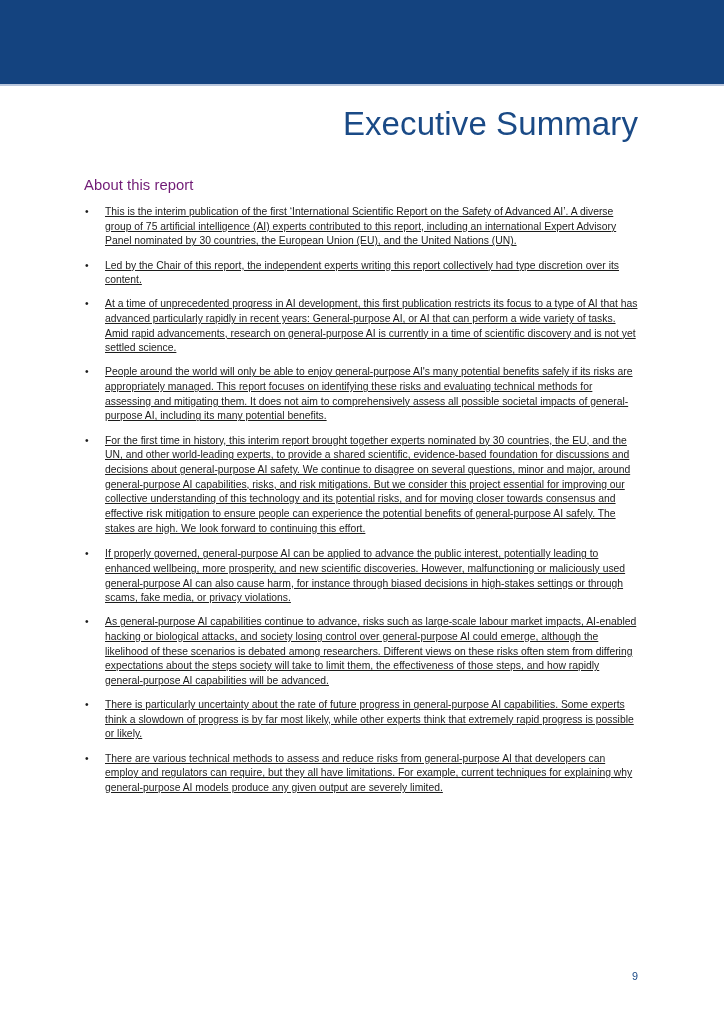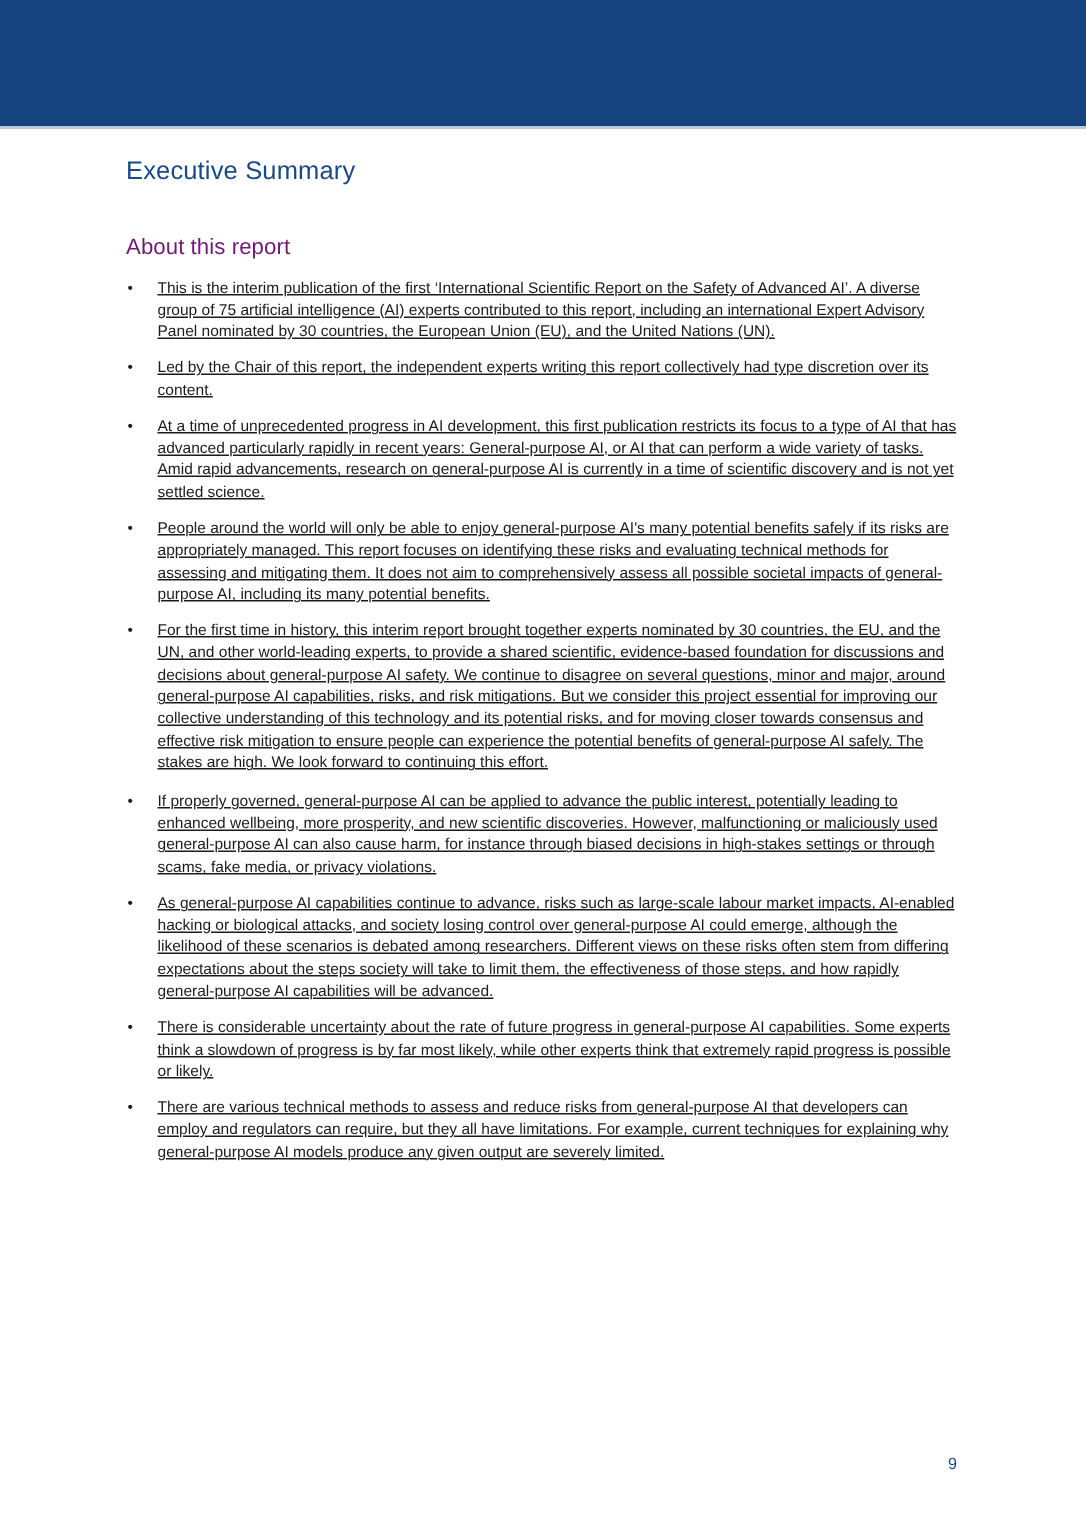--- a/index.html
+++ b/index.html
@@ -47,25 +47,26 @@
     position: absolute;
     left: 84px;
     top: 0;
     width: 554px;
   }
 
   h1.page-title {
     margin: 0;
     padding: 0;
     padding-top: 18px;
-    font-size: 17px;
+    font-size: 33px;
     font-weight: 400;
     color: #1a4a86;
     letter-spacing: 0.1px;
     line-height: 1.2;
+    text-align: right;
   }
 
   h2.section-heading {
     margin: 0;
     padding: 0;
     font-size: 14.8px;
     font-weight: 400;
     color: #701a75;
     letter-spacing: 0.05px;
     line-height: 1.25;
@@ -168,21 +169,21 @@
       <li class="bullet-item">
         <span class="bullet-marker">•</span>
         <span class="bullet-text">If properly governed, general-purpose AI can be applied to advance the public interest, potentially leading to enhanced wellbeing, more prosperity, and new scientific discoveries. However, malfunctioning or maliciously used general-purpose AI can also cause harm, for instance through biased decisions in high-stakes settings or through scams, fake media, or privacy violations.</span>
       </li>
       <li class="bullet-item">
         <span class="bullet-marker">•</span>
         <span class="bullet-text">As general-purpose AI capabilities continue to advance, risks such as large-scale labour market impacts, AI-enabled hacking or biological attacks, and society losing control over general-purpose AI could emerge, although the likelihood of these scenarios is debated among researchers. Different views on these risks often stem from differing expectations about the steps society will take to limit them, the effectiveness of those steps, and how rapidly general-purpose AI capabilities will be advanced.</span>
       </li>
       <li class="bullet-item">
         <span class="bullet-marker">•</span>
-        <span class="bullet-text">There is considerable uncertainty about the rate of future progress in general-purpose AI capabilities. Some experts think a slowdown of progress is by far most likely, while other experts think that extremely rapid progress is possible or likely.</span>
+        <span class="bullet-text">There is particularly uncertainty about the rate of future progress in general-purpose AI capabilities. Some experts think a slowdown of progress is by far most likely, while other experts think that extremely rapid progress is possible or likely.</span>
       </li>
       <li class="bullet-item">
         <span class="bullet-marker">•</span>
         <span class="bullet-text">There are various technical methods to assess and reduce risks from general-purpose AI that developers can employ and regulators can require, but they all have limitations. For example, current techniques for explaining why general-purpose AI models produce any given output are severely limited.</span>
       </li>
     </ul>
 
   </div>
 
   <div class="page-number">9</div>

